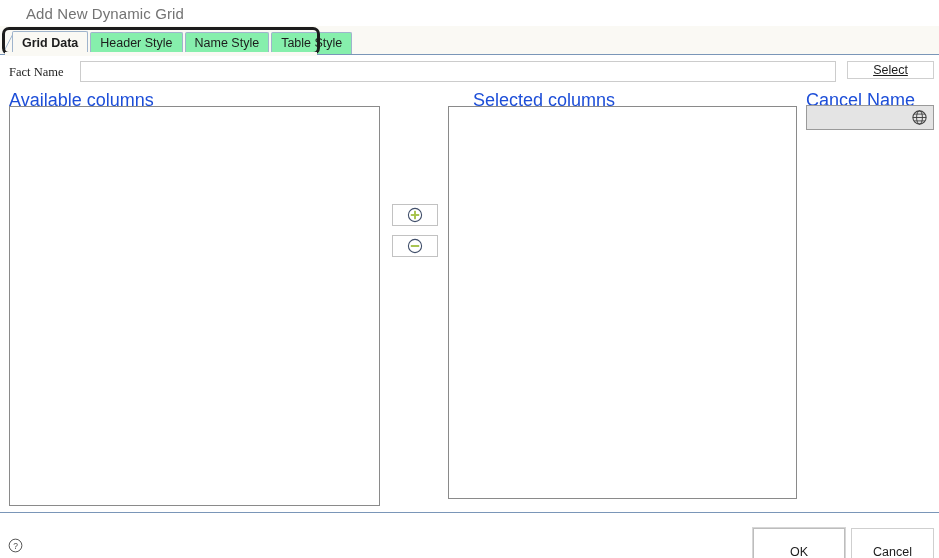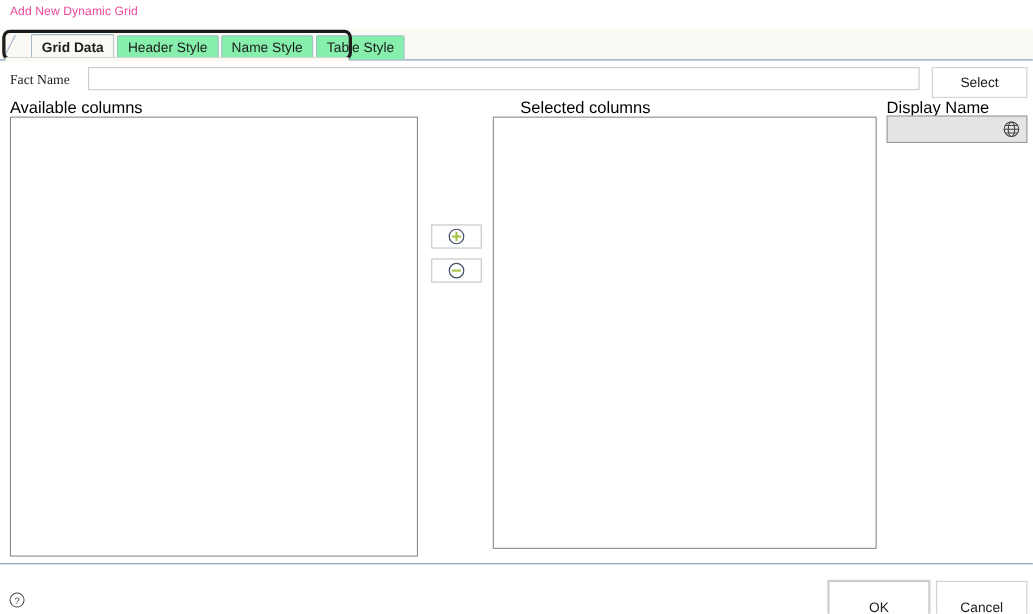--- a/index.html
+++ b/index.html
@@ -13,41 +13,41 @@
     font-family: "Liberation Sans", sans-serif;
     font-size: 12px;
     color: #1a1a1a;
     overflow: hidden;
     position: relative;
   }
 
   
   #dialog-title {
     position: absolute;
-    left: 9px;
+    left: 26px;
     top: 5px;
-    font-size: 11px;
-    color: #ec4899;
+    font-size: 15px;
+    color: #737373;
     letter-spacing: 0.1px;
   }
 
   
   #tab-strip {
     position: absolute;
     left: 0;
     top: 26px;
     width: 939px;
     height: 29px;
     background: #faf9f4;
     border-bottom: 1px solid #7a96b8;
     box-sizing: border-box;
   }
   #tab-list {
     position: absolute;
-    left: 28px;
+    left: 12px;
     bottom: 0;
     display: flex;
     align-items: flex-end;
     height: 100%;
   }
   .tab {
     height: 22px;
     line-height: 21px;
     padding: 0 9px;
     font-size: 12.5px;
@@ -128,36 +128,37 @@
     font-size: 12.5px;
     padding: 0 4px;
     color: #1d1d1d;
     outline: none;
   }
   #select-button {
     position: absolute;
     left: 847px;
     top: 61px;
     width: 87px;
-    height: 28px;
+    height: 18px;
     background: #ffffff;
     border: 1px solid #cfcfcf;
     box-sizing: border-box;
     font-family: "Liberation Sans", sans-serif;
     font-size: 12.5px;
     color: #1d1d1d;
     cursor: default;
     padding: 0;
+    text-decoration: underline;
   }
 
   
   .panel-label {
     position: absolute;
-    font-size: 15px;
-    color: #000000;
+    font-size: 18px;
+    color: #1d4ed8;
   }
   #available-columns-label { left: 9px;  top: 90px; }
   #selected-columns-label  { left: 446px; top: 90px; margin-left: 27px; }
   #display-name-label      { left: 806px; top: 90px; }
 
   
   .listbox {
     position: absolute;
     background: #ffffff;
     border: 1px solid #8a8a8a;
@@ -297,21 +298,21 @@
 <div id="fact-name-label">Fact Name</div>
 
 <input id="fact-name-input" type="text" placeholder="" style="">
 
 <button id="select-button">Select</button>
 
 <div class="panel-label" id="available-columns-label">Available columns</div>
 
 <div class="panel-label" id="selected-columns-label">Selected columns</div>
 
-<div class="panel-label" id="display-name-label">Display Name</div>
+<div class="panel-label" id="display-name-label">Cancel Name</div>
 
 <div class="listbox" id="available-columns-listbox"></div>
 
 <div class="listbox" id="selected-columns-listbox"></div>
 
 <div id="display-name-field">
   <span id="display-name-value"></span>
   <svg id="globe-icon" viewBox="0 0 18 18" xmlns="http://www.w3.org/2000/svg">
     <circle cx="9" cy="9" r="7" fill="none" stroke="#3f3f3f" stroke-width="1.1"></circle>
     <ellipse cx="9" cy="9" rx="3.1" ry="7" fill="none" stroke="#3f3f3f" stroke-width="1"></ellipse>

